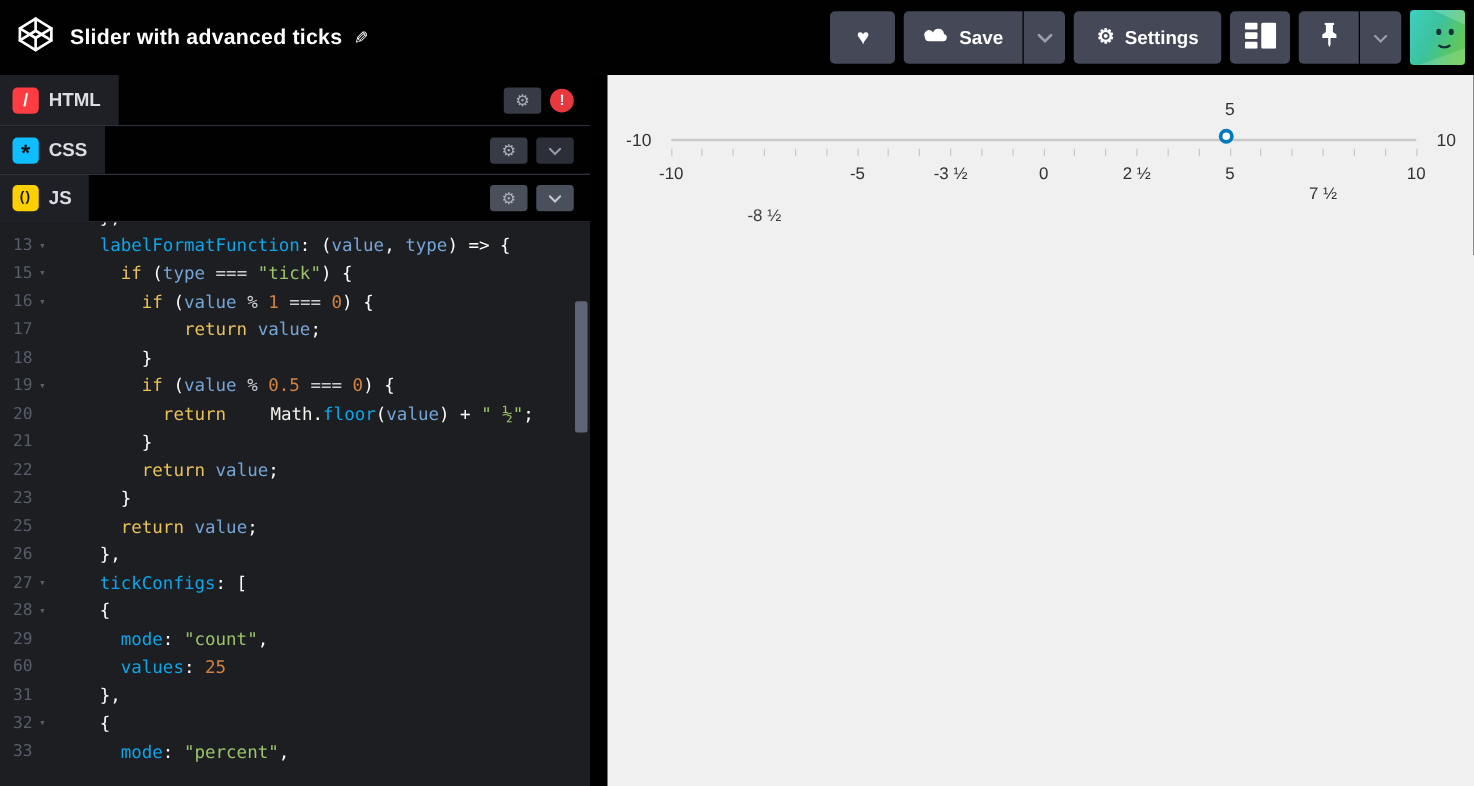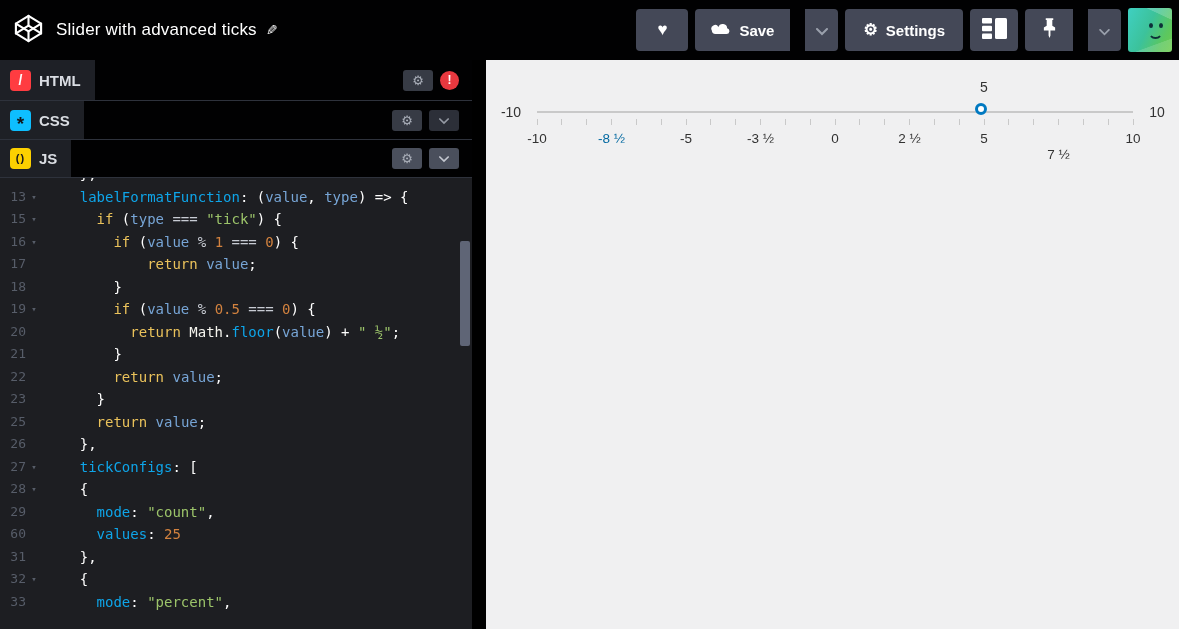--- a/index.html
+++ b/index.html
@@ -5,29 +5,29 @@
   * { margin:0; padding:0; box-sizing:border-box; }
   html,body { width:1179px; height:629px; overflow:hidden; background:#000; }
   body { font-family:"Liberation Sans", sans-serif; }
   .app { width:1179px; height:629px; display:flex; flex-direction:column; }
 
   
   .header { height:60px; background:#010102; display:flex; align-items:center; flex:none; }
   .logo { margin-left:13px; flex:none; }
   .title-block { margin-left:12px; }
   .title-row { display:flex; align-items:center; gap:9px; }
-  .pen-title { color:#fff; font-size:17px; font-weight:normal; letter-spacing:.2px; }
+  .pen-title { color:#fff; font-size:17px; font-weight:bold; letter-spacing:.2px; }
   .pencil { color:#fff; font-size:14px; transform:scaleX(-1); display:inline-block; }
   .author { color:#8b8e98; font-size:12px; margin-top:2px; }
   .header-actions { margin-left:auto; display:flex; align-items:center; gap:7px; padding-right:7px; }
   .hbtn { background:#444857; border:none; color:#fff; height:42px; border-radius:4px;
           display:flex; align-items:center; justify-content:center; gap:8px;
           font-family:"Liberation Sans",sans-serif; font-size:15px; font-weight:bold; cursor:pointer; }
   .heart-btn { width:52px; font-size:17px; }
-  .btn-group { display:flex; gap:15px; }
+  .btn-group { display:flex; gap:1px; }
   .btn-group .main-btn { border-radius:4px 0 0 4px; padding:0 16px; }
   .btn-group .chev-btn { border-radius:0 4px 4px 0; width:33px; }
   .settings-btn { padding:0 18px; }
   .layout-btn { width:48px; }
   .pin-btn { width:48px; }
   .pin-chev { width:26px; }
   .gear-glyph { font-size:16px; line-height:1; }
   .avatar { width:44px; height:44px; border-radius:3px; position:relative; cursor:pointer; flex:none;
             background:
               linear-gradient(205deg, rgba(255,255,255,.20) 18%, rgba(255,255,255,0) 19%),
@@ -65,21 +65,21 @@
 
   
   .code-area { flex:1; background:#1d1e22; position:relative; overflow:hidden;
                font-family:"DejaVu Sans Mono", monospace; font-size:14px; }
   .code-scroll { margin-top:-15px; }
   .code-line { display:flex; height:22.5px; line-height:22.5px; }
   .gutter-num { width:26px; flex:none; text-align:right; color:#575d69; font-size:13px; }
   .gutter-fold { width:16px; flex:none; text-align:center; color:#575d69; font-size:9px; }
   .line-text { white-space:pre; padding-left:4px; }
   .pu { color:#ffffff; } .pr { color:#0ea5e9; } .kw { color:#eac25b; } .id { color:#77a5d6; }
-  .st { color:#9cc46a; } .nu { color:#d2823f; } .op { color:#c8ccd4; } .wh { color:#f4f4ee; }
+  .st { color:#9cc46a; } .nu { color:#d2823f; } .op { color:#c8ccd4; } .wh { color:#f4f4ee;margin-left:27px; }
   .scroll-thumb { position:absolute; right:2px; top:63px; width:10px; height:105px; background:#5f6576; border-radius:2px; cursor:pointer; }
 
   
   .slider-widget { position:absolute; left:0; top:0; width:693px; height:170px; }
   .s-minmax { position:absolute; width:40px; text-align:center; color:#323232; font-size:14px; top:44px; }
   .s-min { left:5px; } .s-max { left:651px; }
   .s-track { position:absolute; left:51px; top:51px; width:596px; height:2px; background:#c9c9c9; cursor:pointer; }
   .s-handle { position:absolute; width:12px; height:12px; background:#fff; border:3px solid #0079c1;
               border-radius:50%; top:43px; cursor:grab; }
   .s-handle-label { position:absolute; width:40px; text-align:center; top:19px; color:#323232; font-size:14px; }
@@ -333,21 +333,21 @@
     <div class="preview">
       <div class="slider-widget">
         <div class="s-minmax s-min">-10</div>
         <div class="s-track" style="background: rgb(201, 201, 201);"></div>
         <div class="s-ticks">
             <div class="s-tick" style="left: -0.5px; background: rgb(201, 201, 201);"></div>
             <div class="s-tick-label" style="left: -25px; color: rgb(50, 50, 50);">-10</div>
             <div class="s-tick" style="left: 24.3333px; background: rgb(201, 201, 201);"></div>
             <div class="s-tick" style="left: 49.1667px; background: rgb(201, 201, 201);"></div>
             <div class="s-tick" style="left: 74px; background: rgb(201, 201, 201);"></div>
-            <div class="s-tick-label" style="left: 49.5px; color: #0369a1;">-8 ½</div>
+            <div class="s-tick-label" style="left: 49.5px; color: #404040; margin-top: 34px;">-8 ½</div>
             <div class="s-tick" style="left: 98.8333px; background: rgb(201, 201, 201);"></div>
             <div class="s-tick" style="left: 123.667px; background: rgb(201, 201, 201);"></div>
             <div class="s-tick" style="left: 148.5px; background: rgb(201, 201, 201);"></div>
             <div class="s-tick-label" style="left: 124px; color: rgb(50, 50, 50);">-5</div>
             <div class="s-tick" style="left: 173.333px; background: rgb(201, 201, 201);"></div>
             <div class="s-tick" style="left: 198.167px; background: rgb(201, 201, 201);"></div>
             <div class="s-tick" style="left: 223px; background: rgb(201, 201, 201);"></div>
             <div class="s-tick-label" style="left: 198.5px; color: rgb(50, 50, 50);">-3 ½</div>
             <div class="s-tick" style="left: 247.833px; background: rgb(201, 201, 201);"></div>
             <div class="s-tick" style="left: 272.667px; background: rgb(201, 201, 201);"></div>

